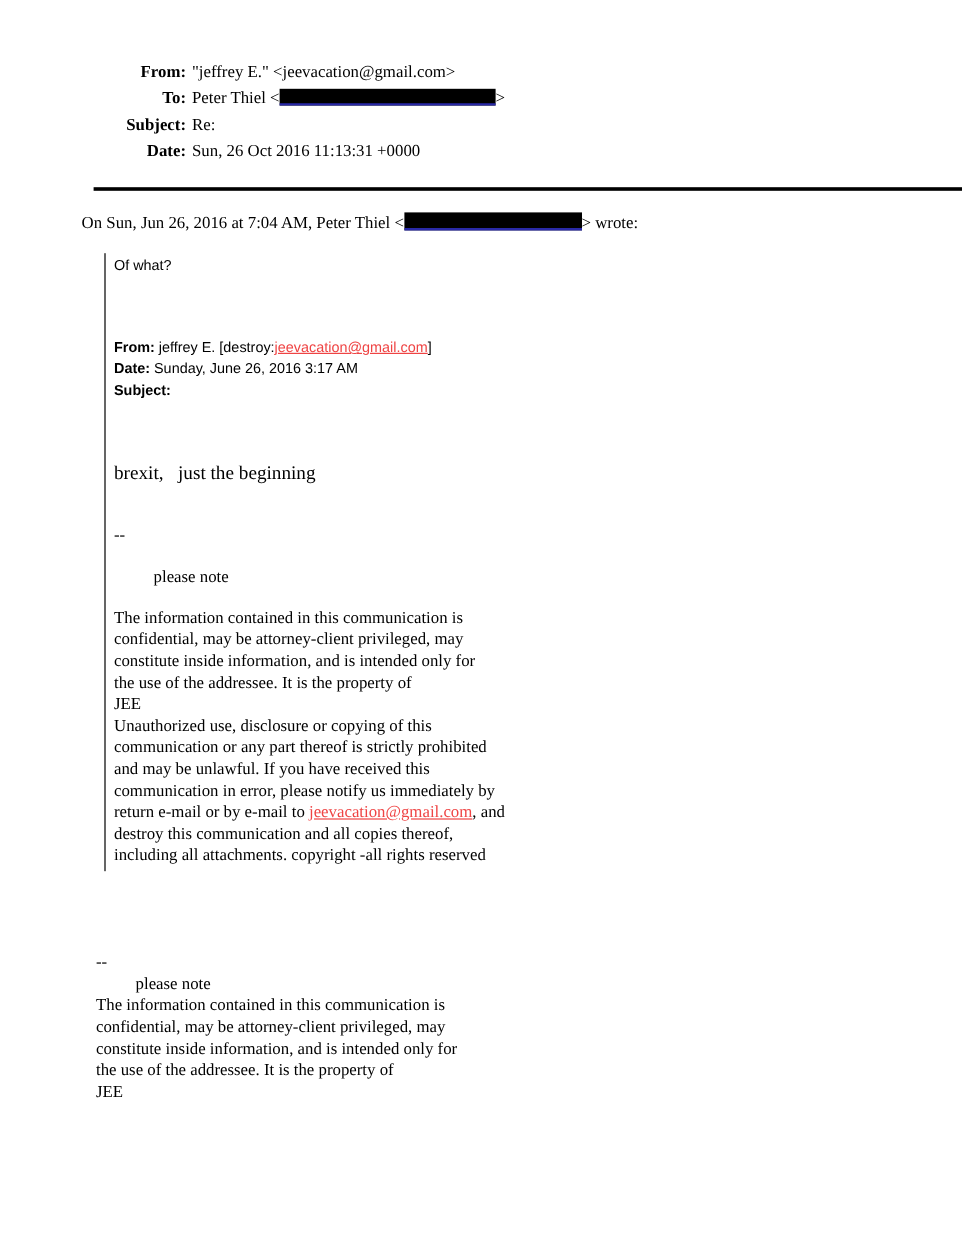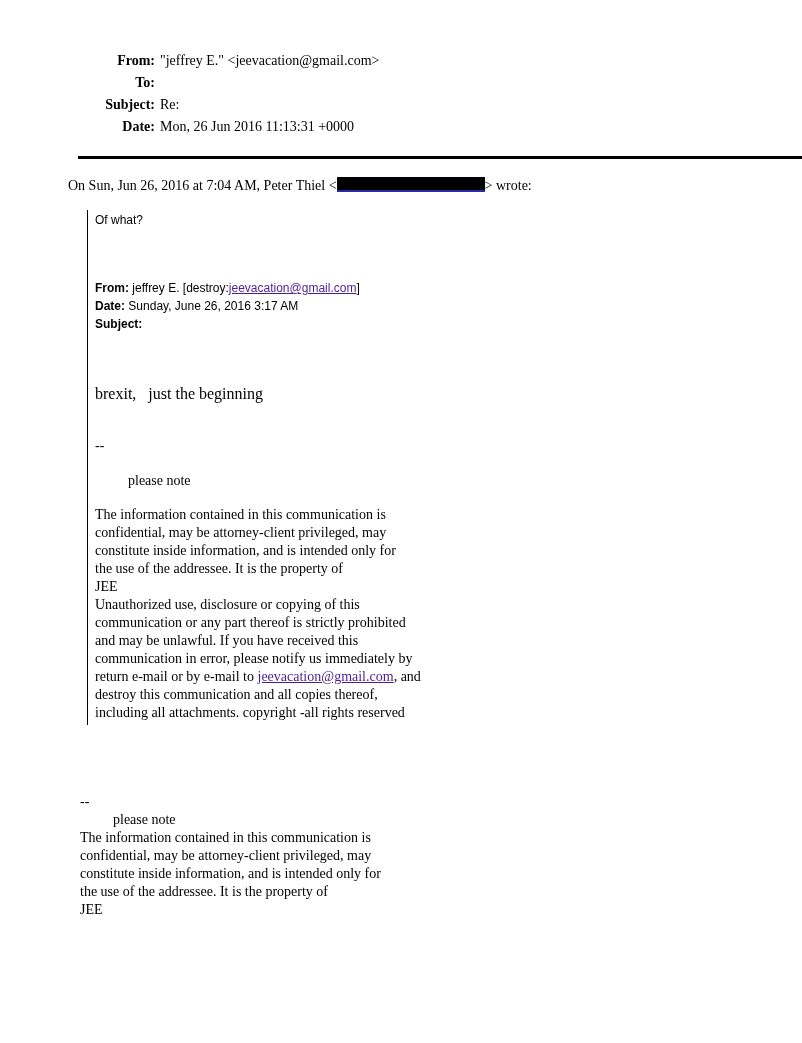--- a/index.html
+++ b/index.html
@@ -108,46 +108,47 @@
     display: inline-block;
     background: #000000;
     border-bottom: 2px solid rgba(48, 48, 198, 0.85);
     vertical-align: -2px;
   }
   .red-header { width: 180px; height: 12px; }
   .red-intro  { width: 148px; height: 13px; }
   .red-qto    { width: 145px; height: 10px; vertical-align: -1px; }
 
   a.link {
-    color: #4c1d95;
+    color: #ef4444;
     text-decoration: underline;
     cursor: pointer;
     text-align: right;
   }
 </style>
 </head>
 <body>
 
 <div class="page">
 
   <div class="email-header">
     <div class="hrow">
       <span class="hlabel">From:</span>
       <span class="hval">"jeffrey E." &lt;jeevacation@gmail.com&gt;</span>
     </div>
     <div class="hrow">
       <span class="hlabel">To:</span>
+      <span class="hval"><span>Peter Thiel &lt;</span><span class="redaction red-header"></span><span>&gt;</span></span>
     </div>
     <div class="hrow">
       <span class="hlabel">Subject:</span>
       <span class="hval">Re:</span>
     </div>
     <div class="hrow">
       <span class="hlabel">Date:</span>
-      <span class="hval">Mon, 26 Jun 2016 11:13:31 +0000</span>
+      <span class="hval">Sun, 26 Oct 2016 11:13:31 +0000</span>
     </div>
   </div>
 
   <hr class="rule">
 
 
   <div class="intro"><span>On Sun, Jun 26, 2016 at 7:04 AM, Peter Thiel &lt;</span><span class="redaction red-intro"></span><span>&gt; wrote:</span></div>
 
   <blockquote class="quote">
     <div class="sans">Of what?</div>

